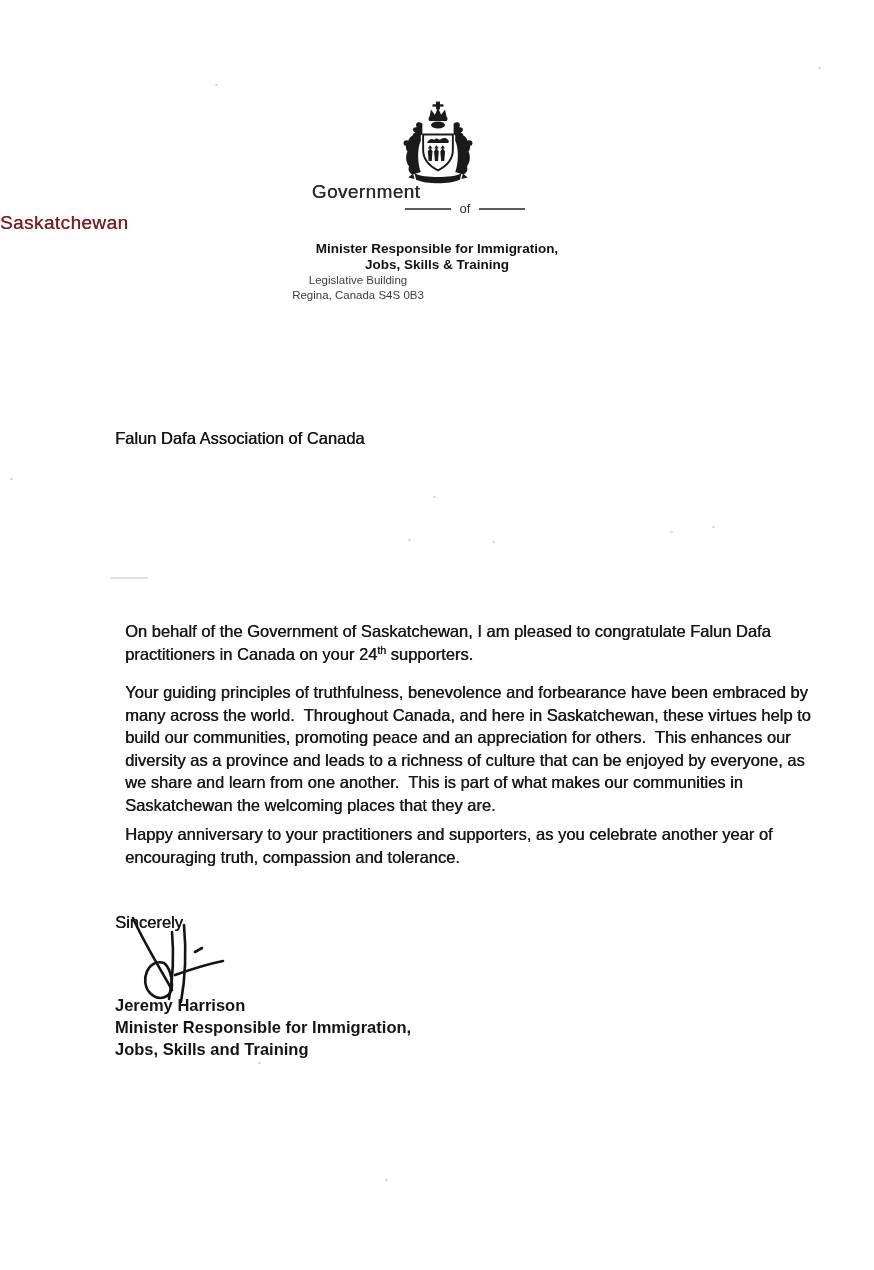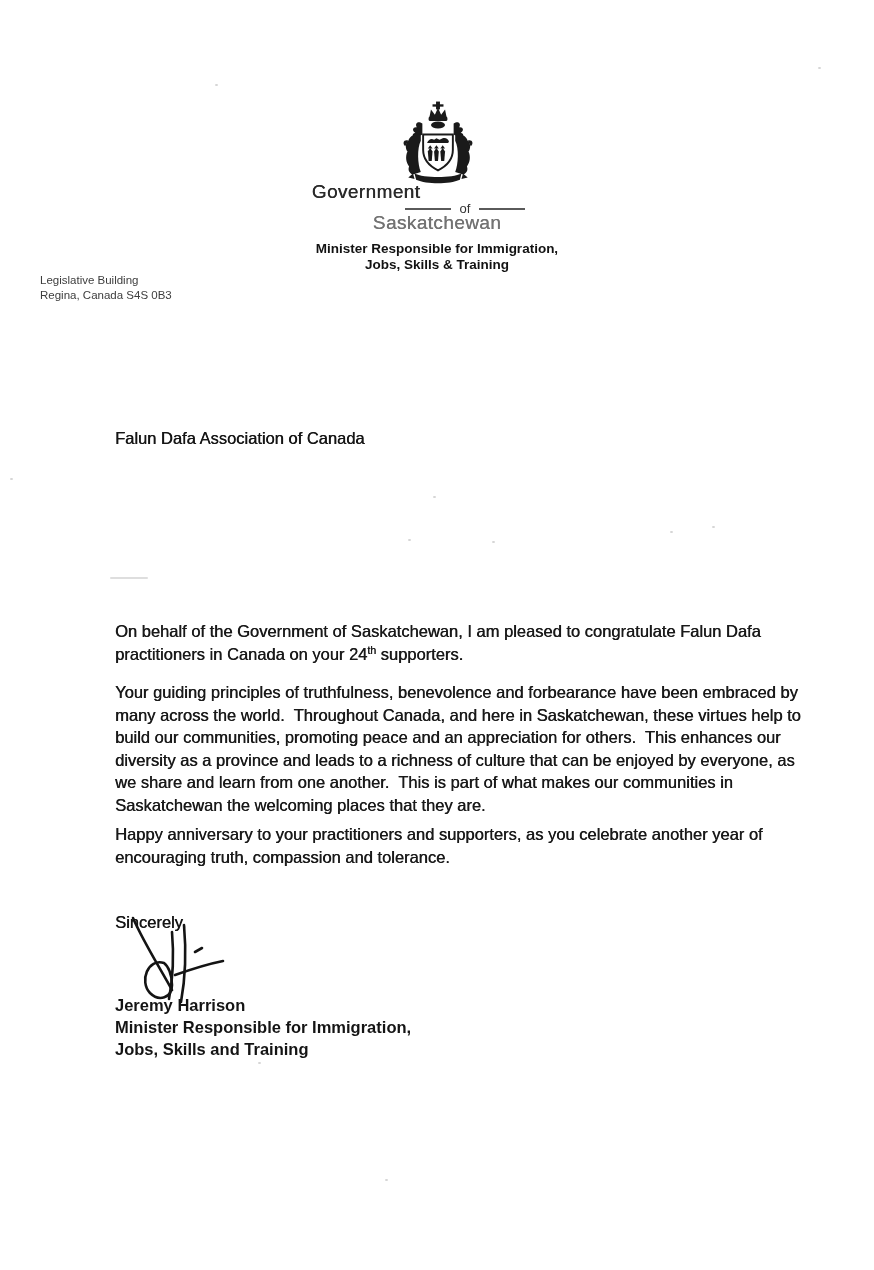--- a/index.html
+++ b/index.html
@@ -47,42 +47,42 @@
     width: 46px; height: 2px;
     background: #5a5a5a;
   }
   .of-row .of {
     font-size: 13px;
     color: #333;
   }
   .wordmark2 {
     position: absolute;
     left: 0; top: 212px; width: 874px;
-    text-align: center;
+    text-align: left;
     font-size: 19px;
     letter-spacing: 0.4px;
-    color: #737373;
+    color: #7f1d1d;
     text-shadow: 0.3px 0 0 currentColor;
   }
   .minister-line1, .minister-line2 {
     position: absolute;
     left: 0; width: 874px;
     text-align: center;
     font-size: 13.5px;
     font-weight: bold;
     color: #121212;
   }
   .minister-line1 { top: 241px; }
   .minister-line2 { top: 257px; }
   .addr-line1, .addr-line2 {
     position: absolute;
     left: 0; width: 716px;
+    text-align: center;
     font-size: 11.5px;
     color: #3d3d3d;
-    padding-left: 40px;
   }
   .addr-line1 { top: 274px; }
   .addr-line2 { top: 289px; }
 
   
   .recipient {
     position: absolute;
     left: 115px; top: 429px;
     font-size: 16.5px;
     color: #161616;
@@ -90,21 +90,21 @@
     white-space: pre;
   }
   .para {
     position: absolute;
     left: 115px;
     font-size: 16.5px;
     line-height: 22.5px;
     color: #1a1a1a;
     text-shadow: 0.4px 0 0 currentColor;
   }
-  .para .line { white-space: pre; }
+  .para .line { white-space: pre; margin-left: 10px; }
   .p1 { top: 620px; }
   .p2 { top: 681px; }
   .p3 { top: 823px; }
   .para sup {
     font-size: 10.5px;
     line-height: 0;
     vertical-align: baseline;
     position: relative;
     top: -6px;
   }

